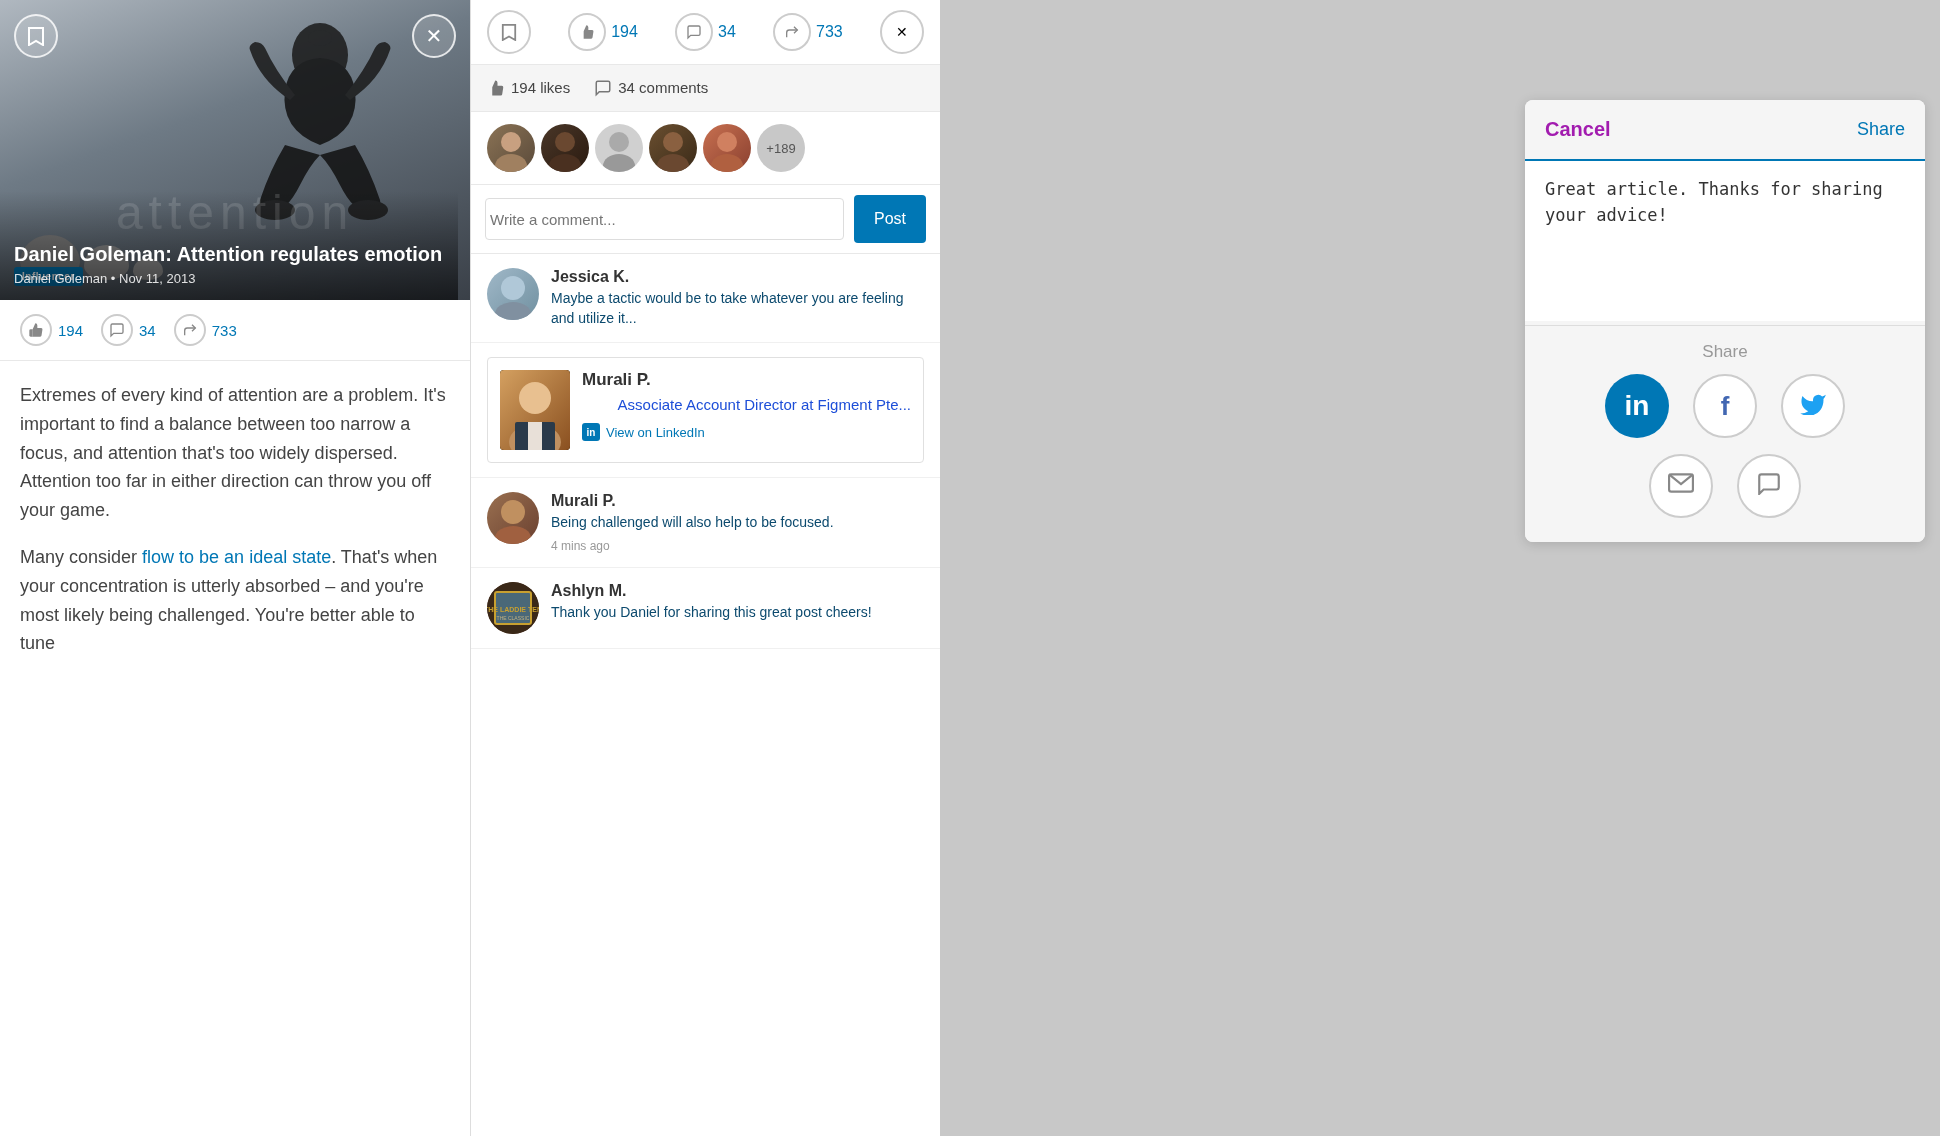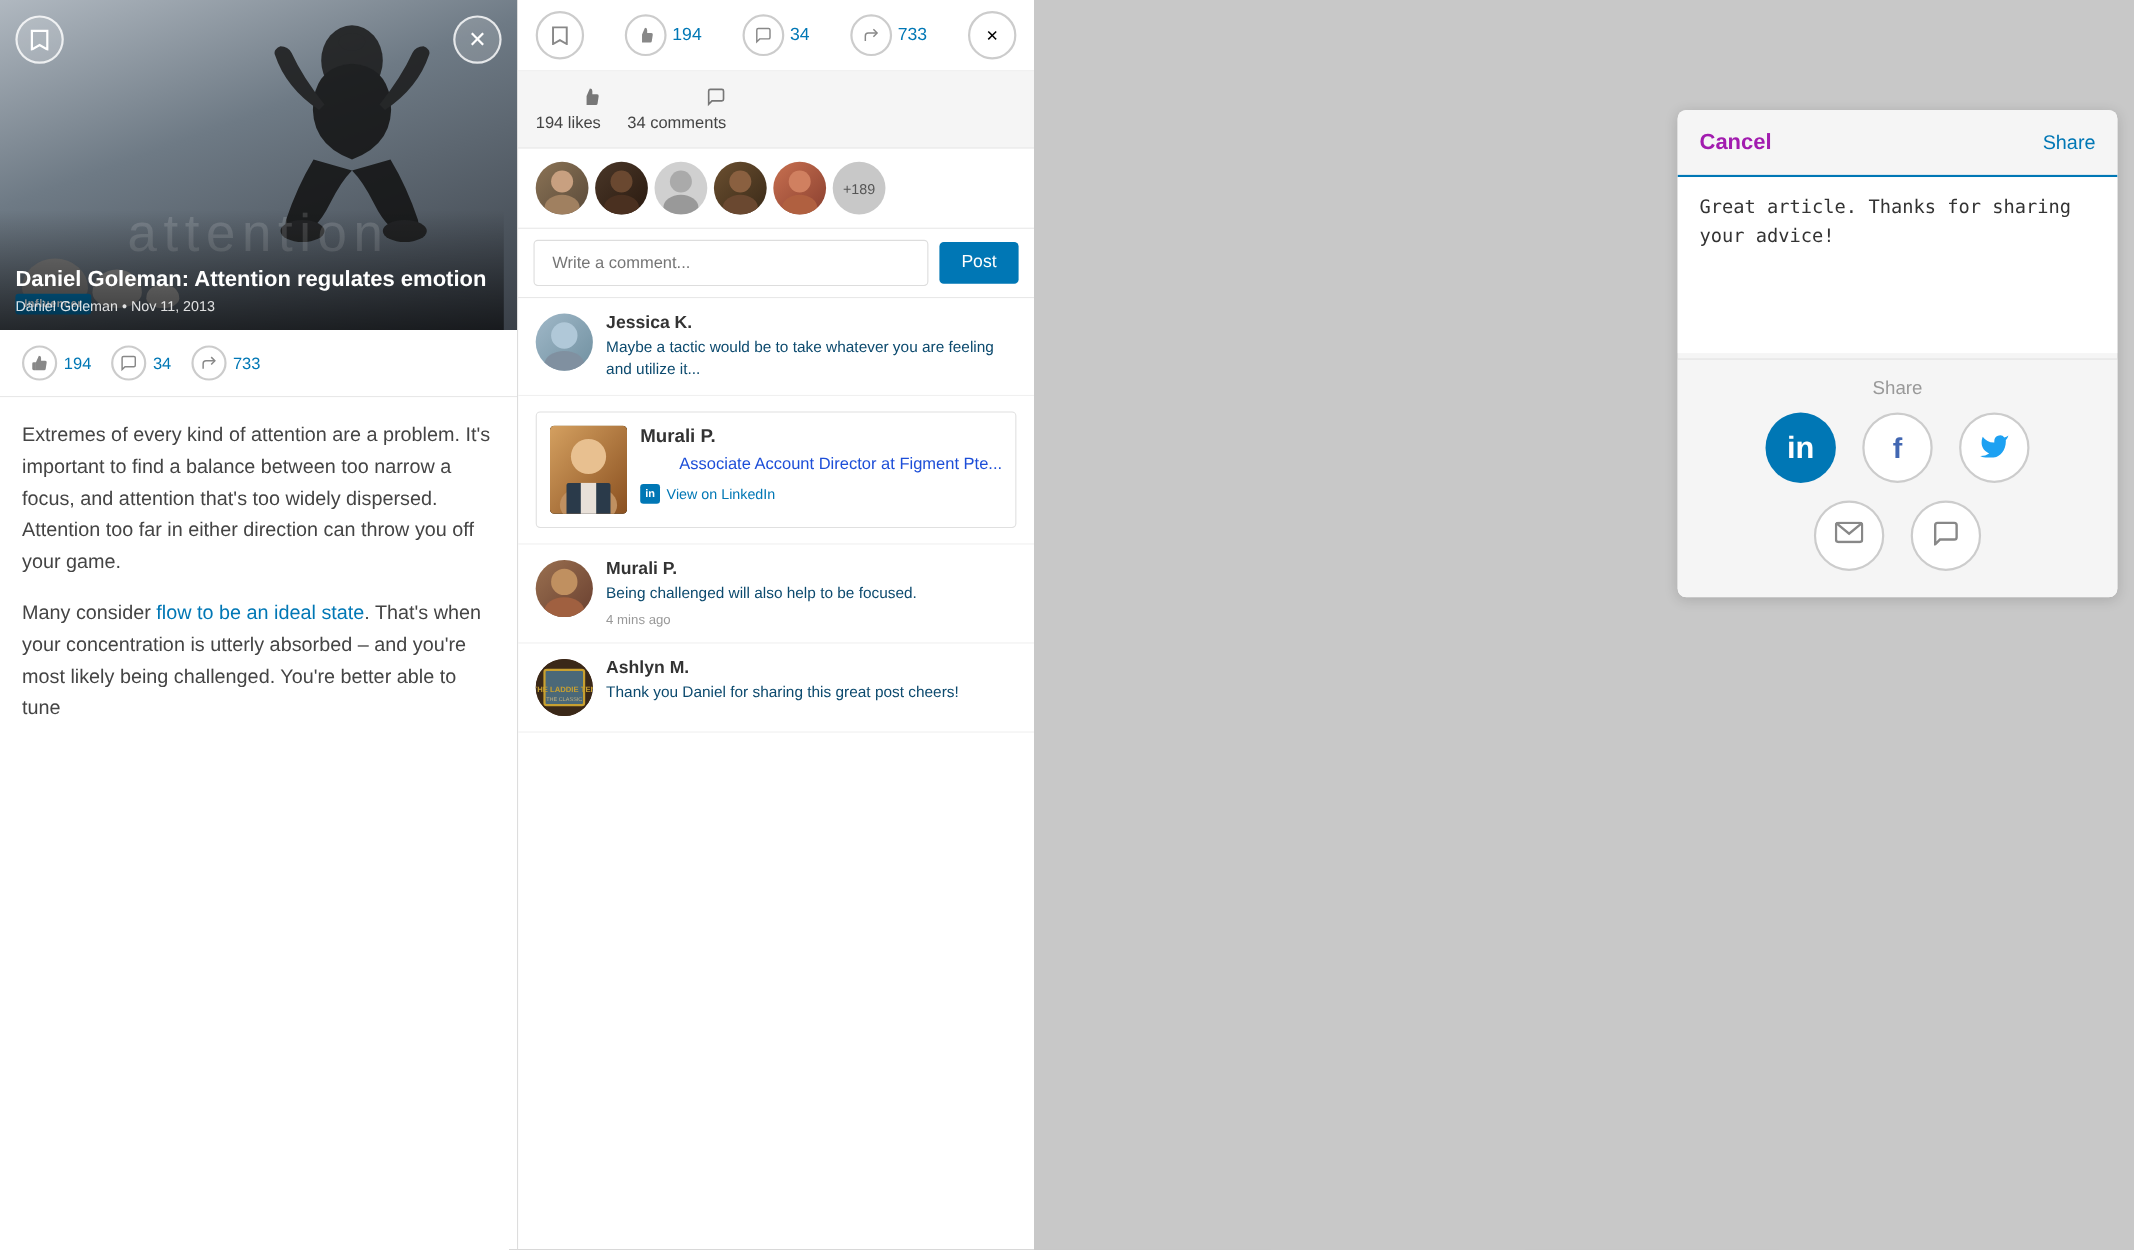--- a/index.html
+++ b/index.html
@@ -243,25 +243,24 @@
       padding: 14px 16px;
       border-bottom: 1px solid #e8e8e8;
       background: #f5f5f5;
       display: flex;
       align-items: center;
       gap: 24px;
     }
 
     .comments-header-stat {
       display: flex;
-      align-items: flex-end;
+      align-items: flex-start;
       gap: 6px;
       font-size: 15px;
       color: #444;
-      flex-direction: column;
     }
 
     .likers-row {
       padding: 12px 16px;
       display: flex;
       align-items: center;
       gap: 6px;
       border-bottom: 1px solid #e8e8e8;
     }
 
@@ -303,28 +302,28 @@
       gap: 10px;
       align-items: center;
       border-bottom: 1px solid #e8e8e8;
     }
 
     .comment-input {
       flex: 1;
       height: 42px;
       border: 1px solid #ddd;
       border-radius: 4px;
-      padding: 8px 16px;
+      padding: 8px 4px;
       font-size: 15px;
       color: #999;
       outline: none;
     }
 
     .post-btn {
-      height: 38px;
+      height: 48px;
       padding: 0 20px;
       background: #0077b5;
       color: #fff;
       border: none;
       border-radius: 4px;
       font-size: 16px;
       font-weight: 500;
       cursor: pointer;
     }
 

